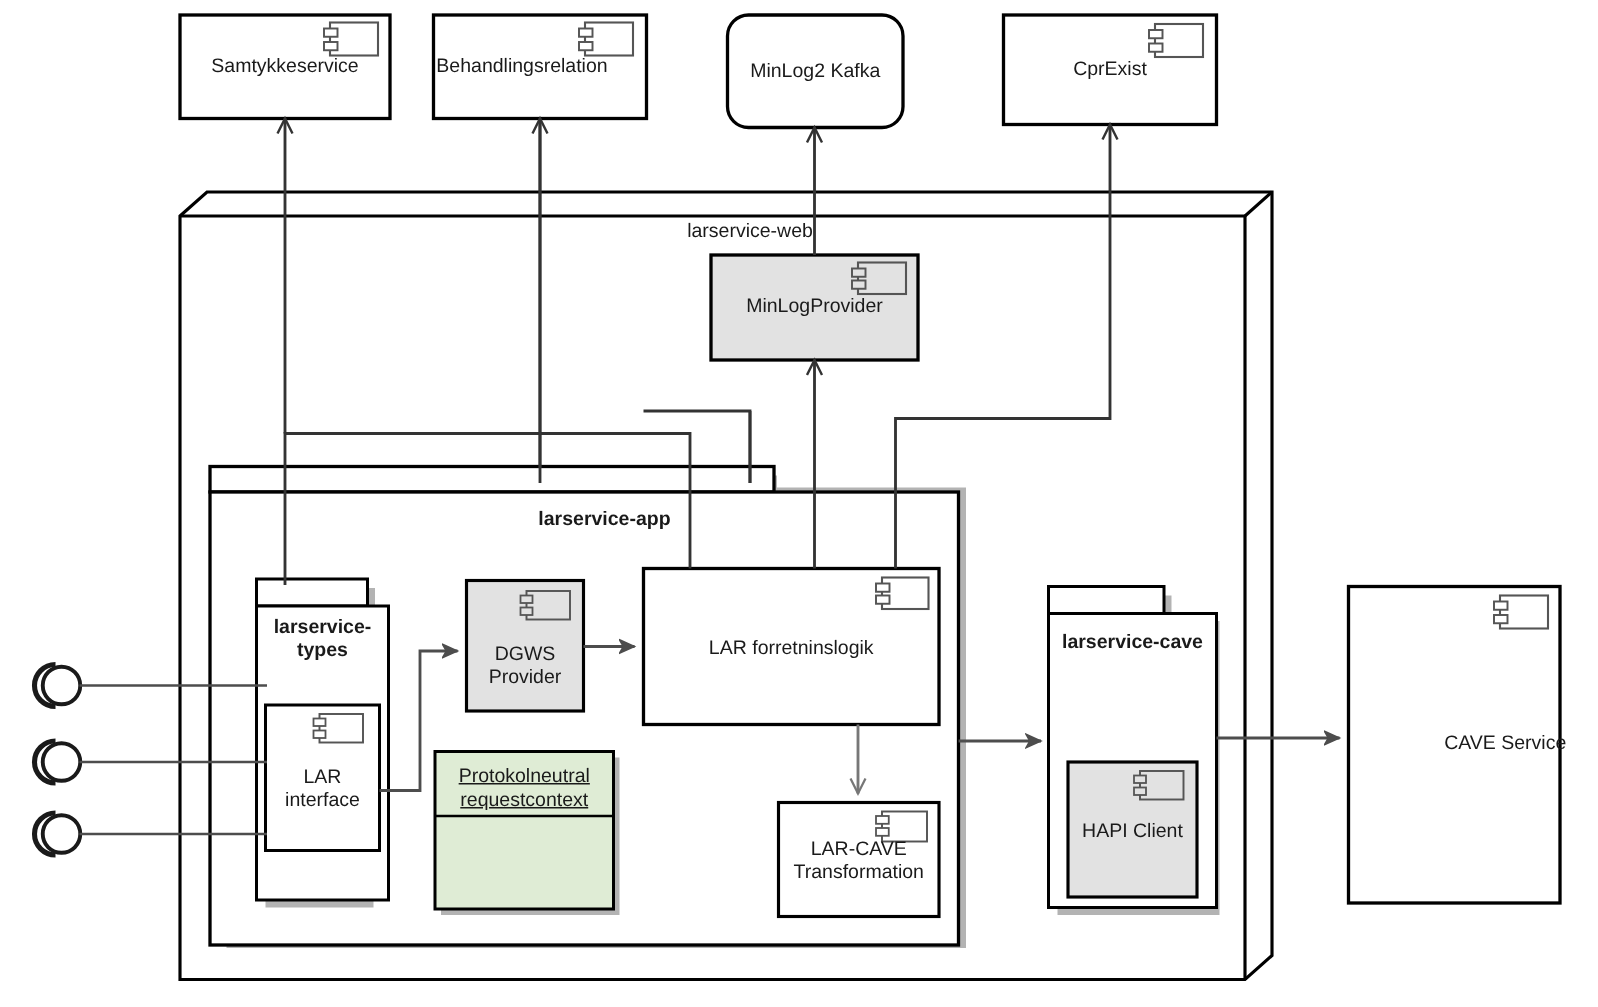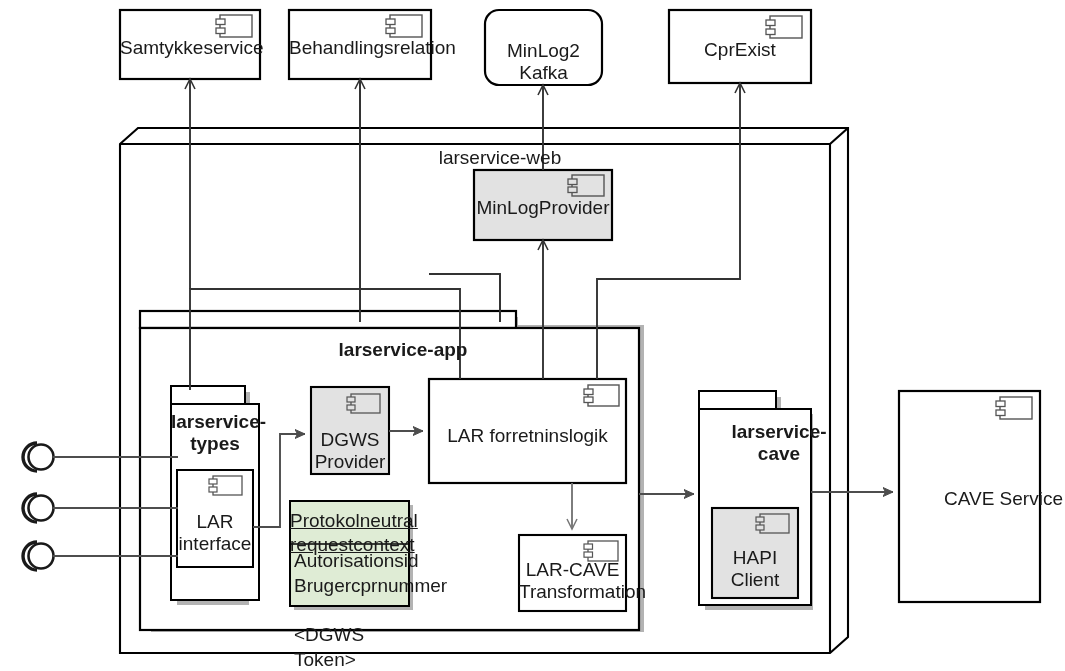--- a/index.html
+++ b/index.html
@@ -1,18 +1,18 @@
 <!DOCTYPE html>
 <html><head>
 <meta charset="utf-8">
 <style>
   html,body{margin:0;padding:0;background:#ffffff;}
   body{width:1065px;height:671px;font-family:"Liberation Sans",sans-serif;color:#1a1a1a;overflow:hidden;}
   #stage{position:relative;width:1065px;height:671px;}
-  .lbl{position:absolute;text-align:center;line-height:1.15;font-size:19px;color:#1a1a1a;pointer-events:none;}
+  .lbl{position:absolute;text-align:center;line-height:1.15;font-size:13px;color:#1a1a1a;pointer-events:none;}
   .bold{font-weight:bold;}
   svg.layer{position:absolute;left:0;top:0;width:1065px;height:671px;}
 </style>
 </head>
 <body>
 
 <div id="stage">
 
   <svg class="layer" viewBox="0 0 1065 671">
     <defs>
@@ -210,29 +210,23 @@
     <span>Provider</span>
   </div>
 
   <div class="lbl" style="left:519px;top:559px;width:107px;">
     <span>LAR-CAVE</span><br>
     <span>Transformation</span>
   </div>
 
   <div class="lbl" style="left:429px;top:425px;width:197px;">LAR forretninslogik</div>
 
-  <div class="lbl bold" style="left:699px;top:421px;width:112px;padding-left:24px;">larservice-cave</div>
+  <div class="lbl bold" style="left:699px;top:421px;width:112px;">larservice-cave</div>
   <div class="lbl" style="left:712px;top:547px;width:86px;">HAPI Client</div>
 
   <div class="lbl" style="left:899px;top:488px;width:151px;padding-left:29px;">CAVE Service</div>
 
   <div class="lbl" style="left:290px;top:509px;width:119px;line-height:1.25;">
     <span style="text-decoration:underline;">Protokolneutral</span><br>
     <span style="text-decoration:underline;">requestcontext</span>
   </div>
-  <div class="lbl" style="left:294px;top:549px;width:115px;text-align:left;line-height:1.3;">
-    <span>Autorisationsid</span><br>
-    <span>Brugercprnummer</span><br>
-    <span style="display:inline-block;height:7px;"></span><br>
-    <span>&lt;DGWS Token&gt;</span>
-  </div>
 
 </div>
 
 </body></html>

